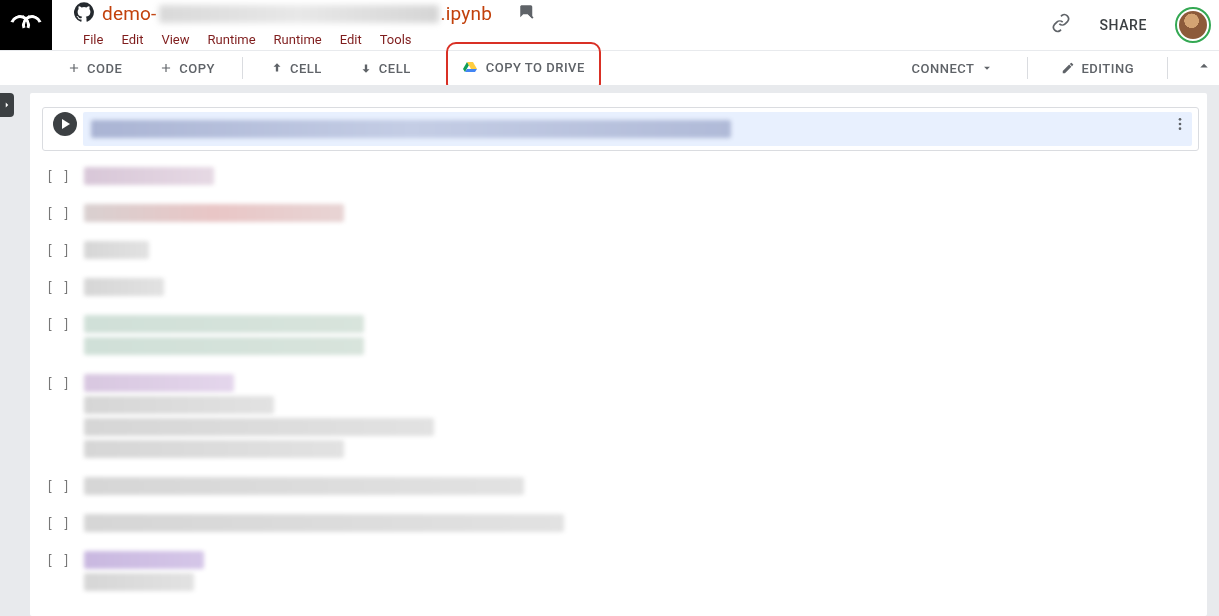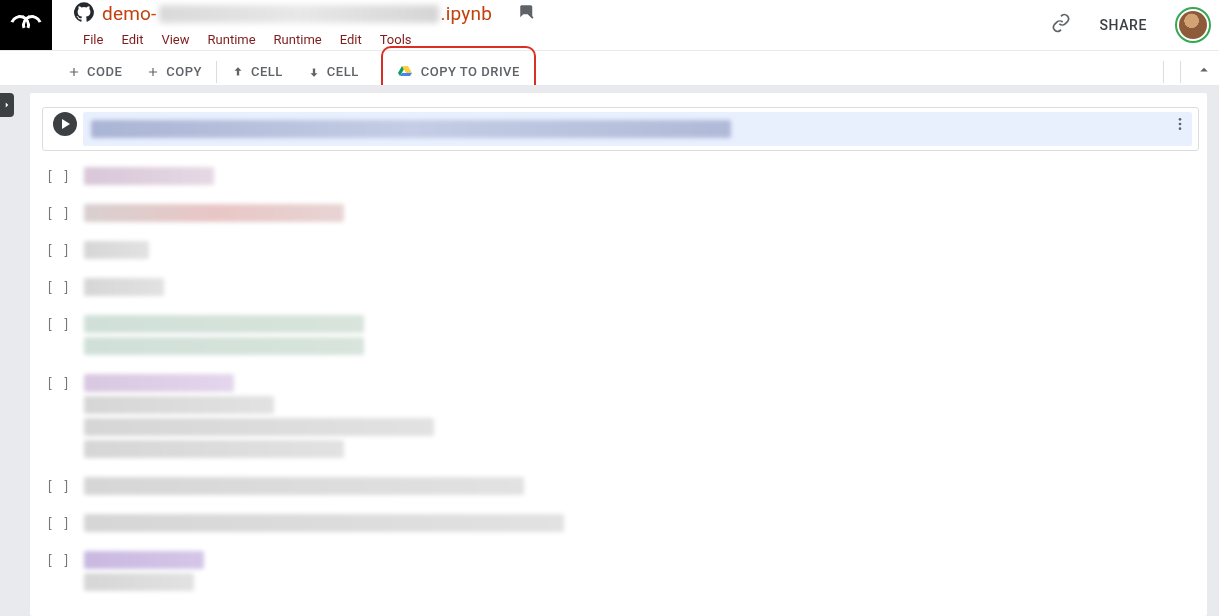--- a/index.html
+++ b/index.html
@@ -23,27 +23,27 @@
     .menus { display: flex; gap: 0; margin-top: 2px; }
     .menus span { font-size: 13px; color: #7f1d1d; padding: 3px 9px; cursor: pointer; }
 
     .right-head { display: flex; align-items: center; gap: 28px; }
     .link-icon svg { width: 20px; height: 20px; }
     .share-label { font-size: 14px; letter-spacing: .6px; color: #3c4043; font-weight: 500; }
     .avatar { width: 36px; height: 36px; border-radius: 50%; border: 2px solid #34a853; overflow: hidden; position: relative; }
     .avatar::after { content: ''; position: absolute; inset: 2px; border-radius: 50%; background: radial-gradient(circle at 45% 35%, #d4a373 0 30%, #8d5a3a 31% 100%); }
 
     
-    .toolbar { height: 42px; background: #fff; border-top: 1px solid #e8eaed; display: flex; align-items: center; padding-left: 55px; gap: 0; }
+    .toolbar { height: 35px; background: #fff; border-top: 1px solid #e8eaed; display: flex; align-items: center; padding-left: 55px; gap: 13px; }
     .t-btn { display: flex; align-items: center; gap: 6px; padding: 0 12px; height: 35px; cursor: pointer; }
     .t-btn .caps { font-size: 13px; letter-spacing: .5px; color: #5f6368; font-weight: 500; }
     .t-sep { width: 1px; height: 22px; background: #dadce0; margin: 0 2px; }
     .t-btn svg { width: 14px; height: 14px; }
 
-    .copy-drive { display: flex; align-items: center; gap: 8px; border: 2px solid #d93025; border-radius: 10px; padding: 16px 14px; margin-left: 10px; cursor: pointer; }
+    .copy-drive { display: flex; gap: 8px; border: 2px solid #d93025; border-radius: 10px; padding: 16px 14px; margin-left: 10px; cursor: pointer; }
     .copy-drive svg { width: 16px; height: 16px; }
     .copy-drive .caps { font-size: 13px; letter-spacing: .5px; color: #5f6368; font-weight: 500; }
 
     .toolbar .spacer { flex: 1; }
     .t-sep-r { width: 1px; height: 22px; background: #dadce0; margin: 0 8px; }
     .chev-up { padding: 0 6px; cursor: pointer; }
 
     
     .workspace { position: absolute; top: 85px; left: 0; right: 0; bottom: 0; background: #e8eaed; }
     .left-tab { position: absolute; left: 0; top: 8px; width: 14px; height: 24px; background: #3c4043; border-radius: 0 4px 4px 0; display: flex; align-items: center; justify-content: center; cursor: pointer; }
@@ -154,21 +154,33 @@
     <svg viewBox="0 0 24 24">
         <path d="M7.5 3l-6 10.5L4.5 18l6-10.5z" fill="#0f9d58"></path>
         <path d="M7.5 3h9l6 10.5h-9z" fill="#ffcd40"></path>
         <path d="M4.5 18h15l3-4.5h-15z" fill="#4285f4"></path>
       </svg>
     <span class="caps">COPY TO DRIVE</span>
   </div>
 
   <div class="spacer"></div>
 
+  <div class="t-btn">
+    <span class="caps">CONNECT</span>
+    <svg viewBox="0 0 24 24" fill="#5f6368">
+        <path d="M7 10l5 5 5-5z"></path>
+      </svg>
+  </div>
   <div class="t-sep-r"></div>
+  <div class="t-btn">
+    <svg viewBox="0 0 24 24" fill="#5f6368">
+        <path d="M3 17.25V21h3.75L17.81 9.94l-3.75-3.75L3 17.25zM20.71 7.04a1 1 0 0 0 0-1.41l-2.34-2.34a1 1 0 0 0-1.41 0l-1.83 1.83 3.75 3.75 1.83-1.83z"></path>
+      </svg>
+    <span class="caps">EDITING</span>
+  </div>
   <div class="t-sep-r"></div>
   <div class="chev-up">
     <svg viewBox="0 0 24 24" width="18" height="18" fill="#5f6368">
         <path d="M7 14l5-5 5 5z"></path>
       </svg>
   </div>
 </div>
 
 <div class="workspace">
   <div class="left-tab">

